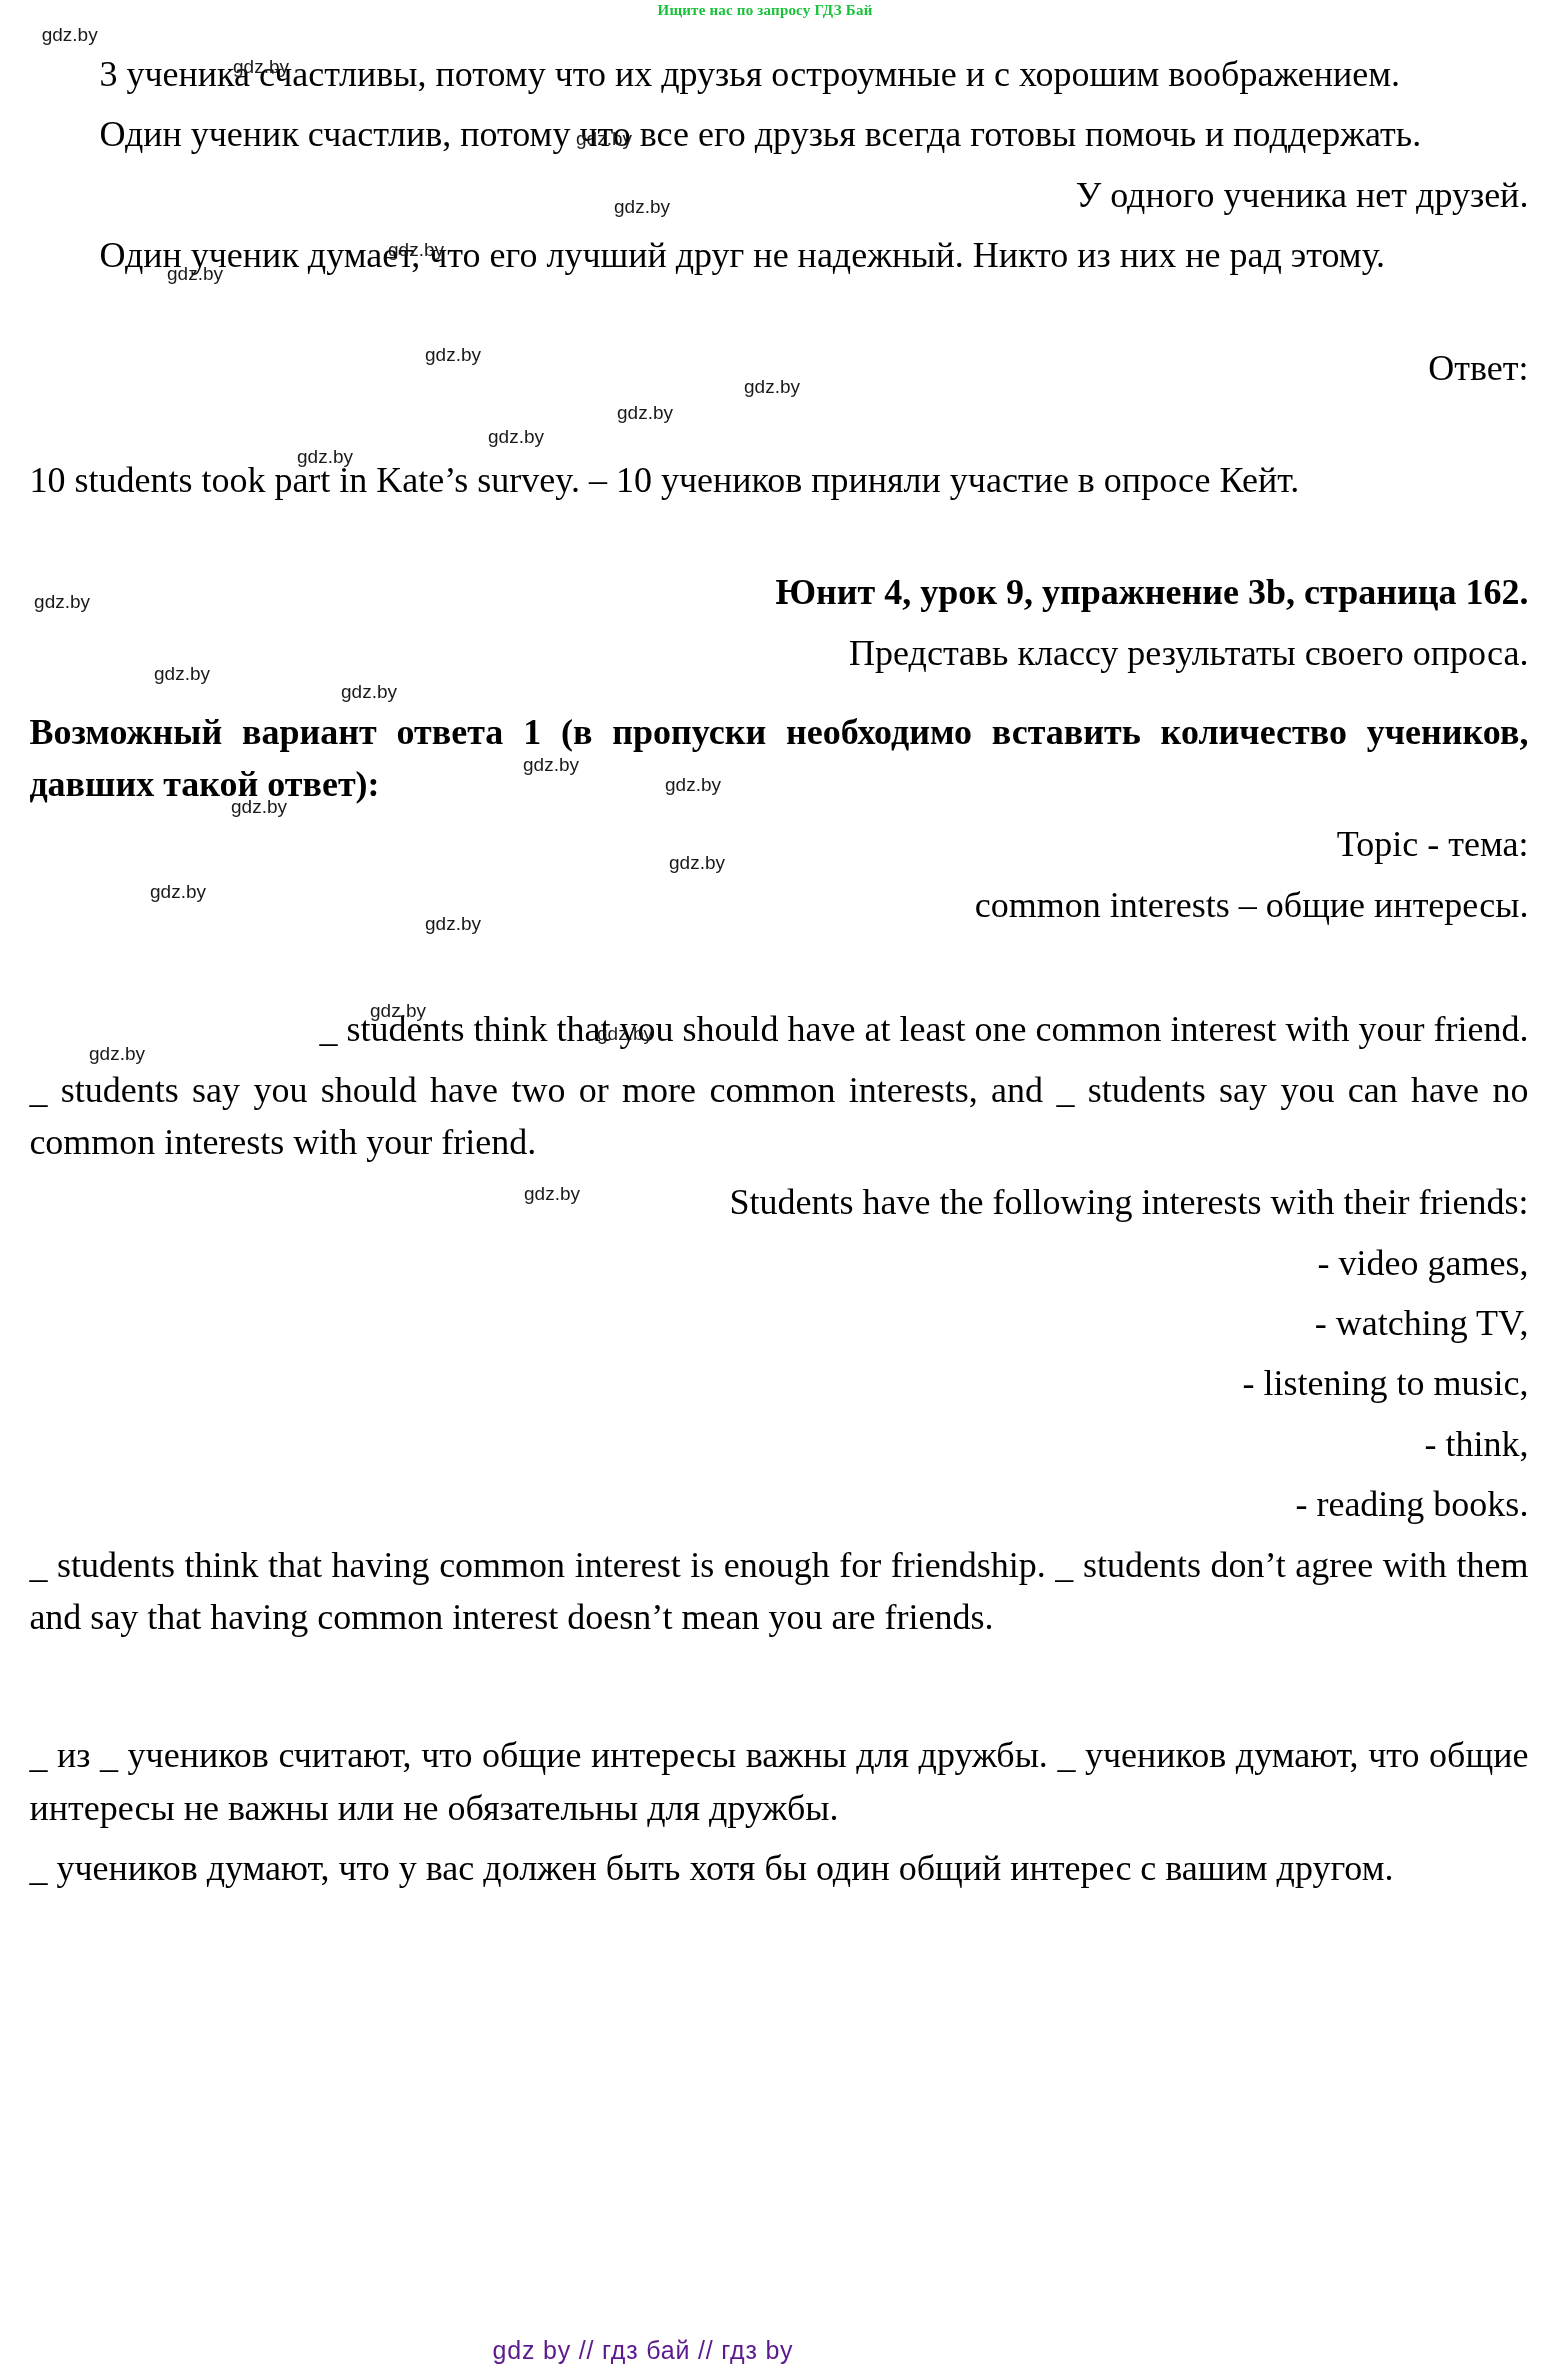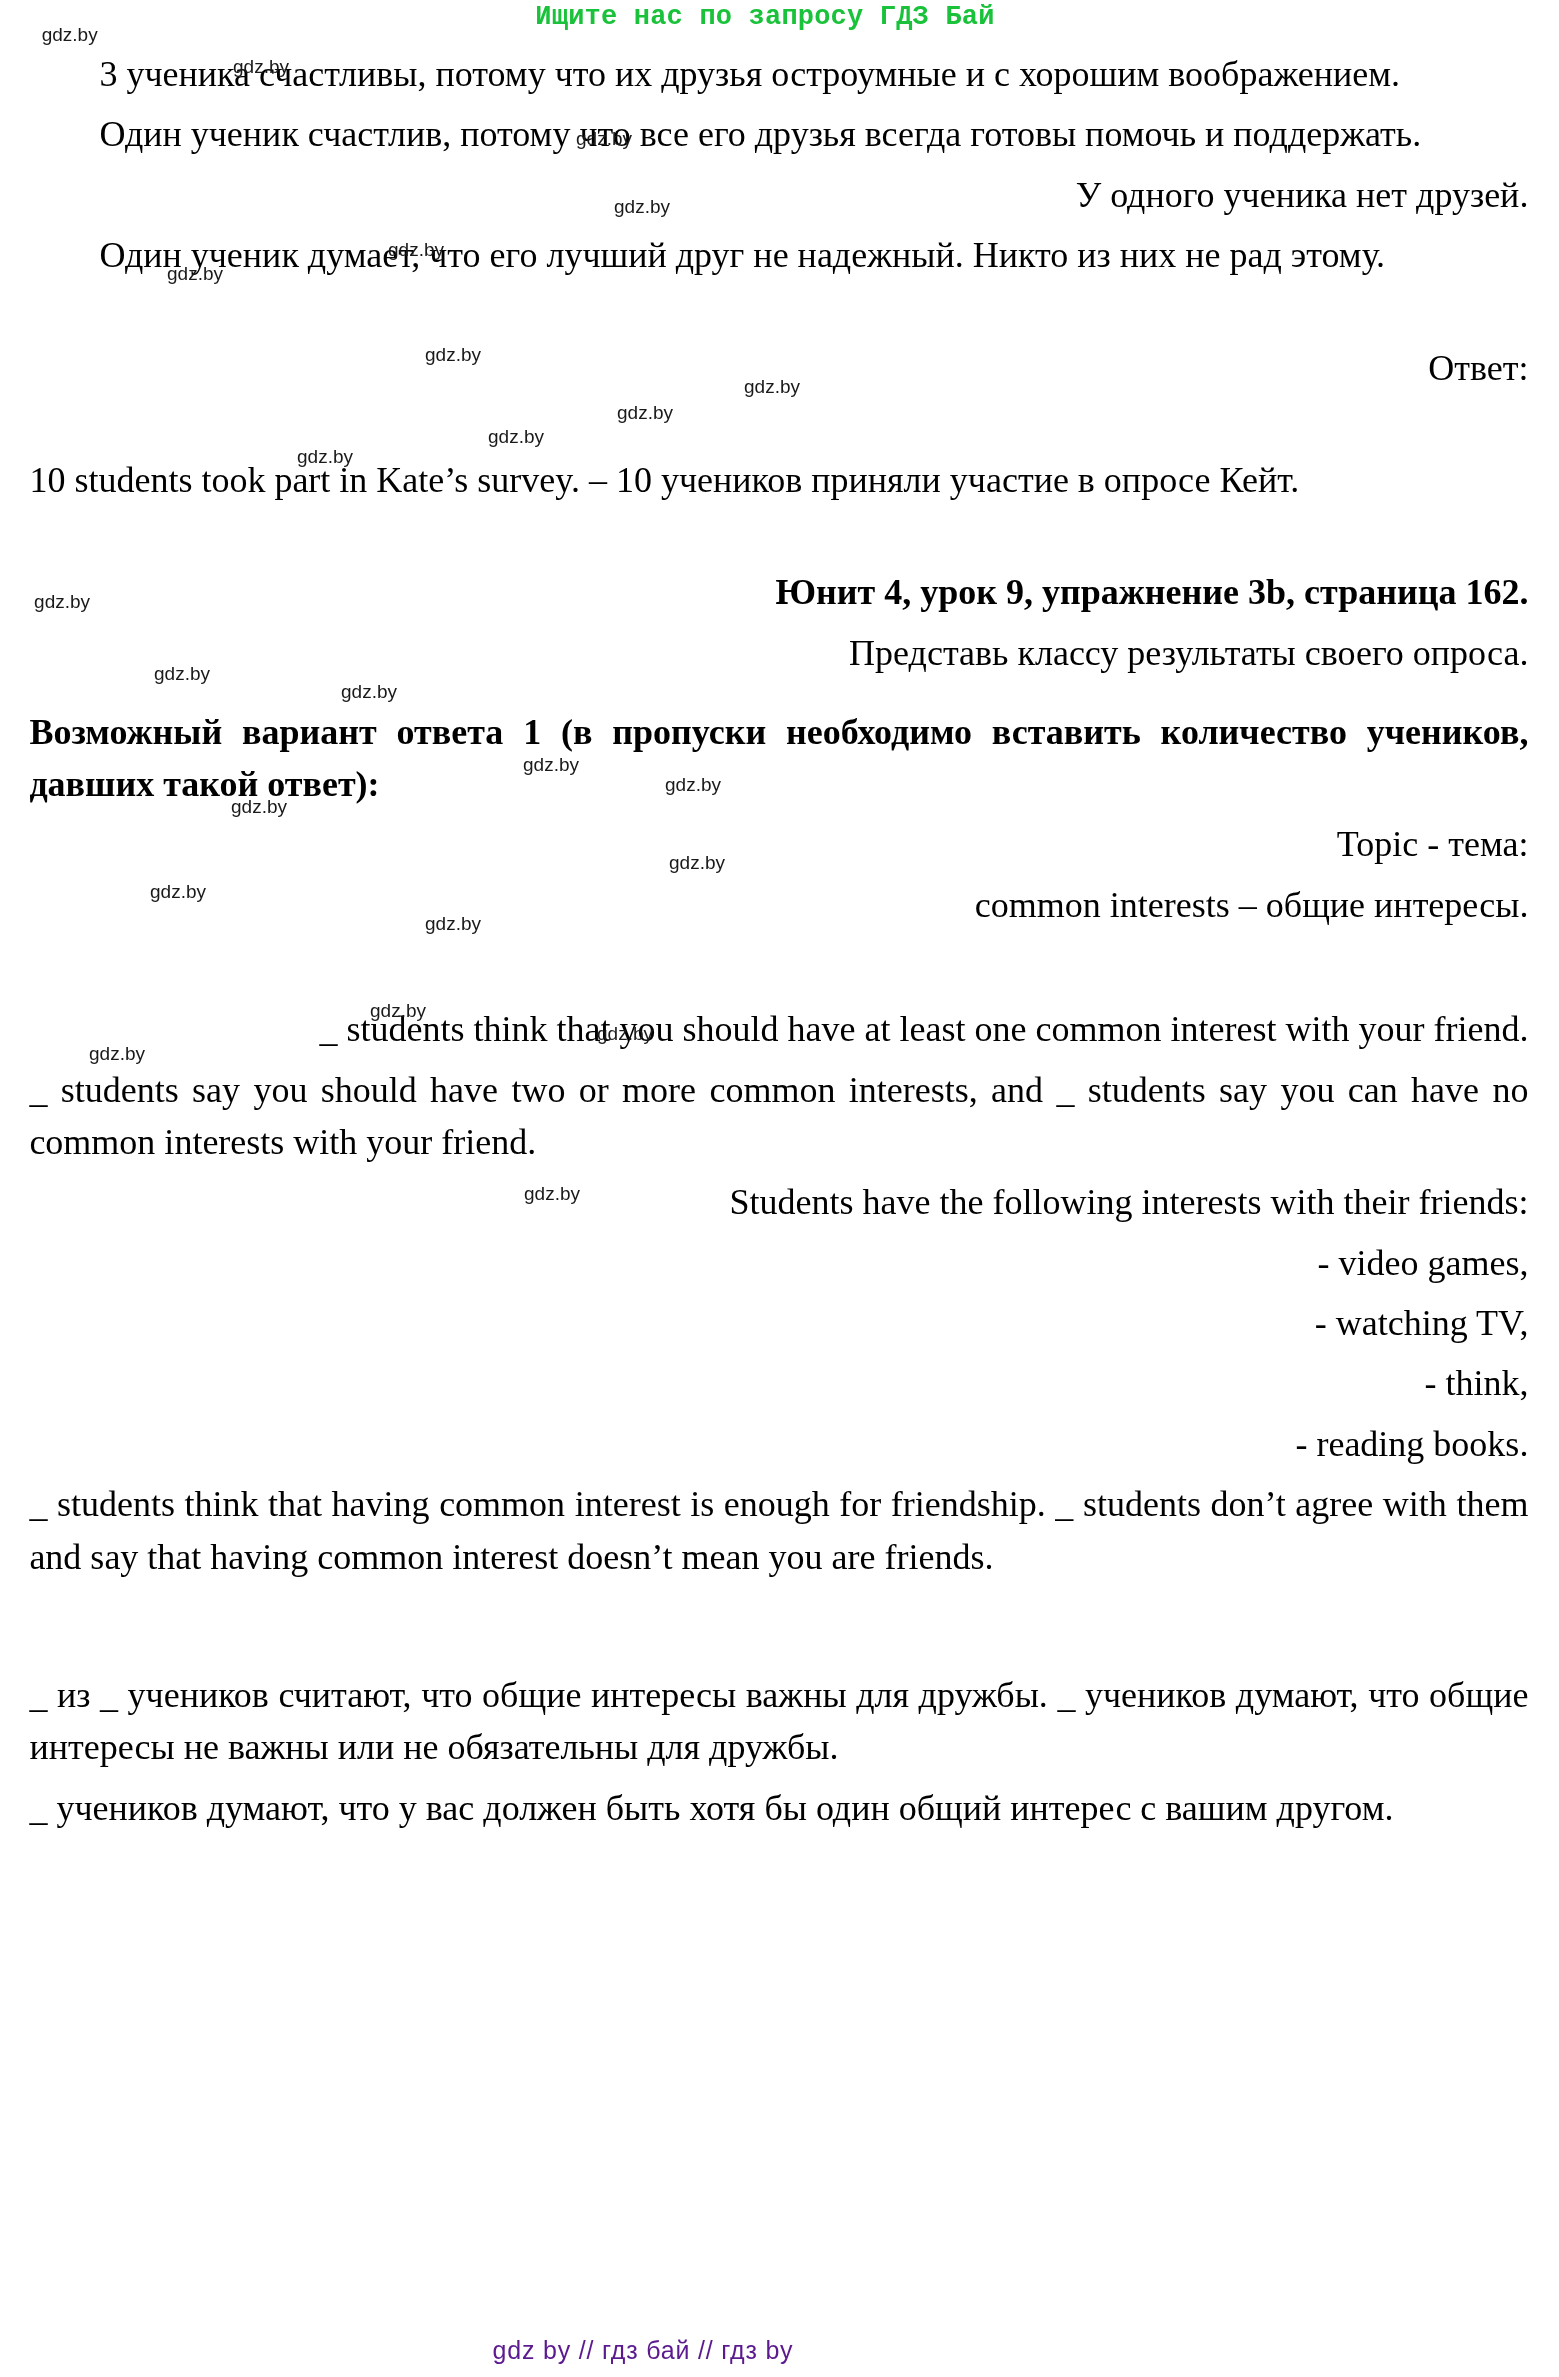--- a/index.html
+++ b/index.html
@@ -17,23 +17,23 @@
     color: #000000;
   }
 
   
   .promo {
     position: absolute;
     top: 1.5px;
     left: 0;
     width: 1530px;
     text-align: center;
-    font-family: Liberation Mono, monospace;
+    font-family: Liberation Serif, serif;
     font-weight: bold;
-    font-size: 27px;
+    font-size: 15px;
     color: #19c23a;
     letter-spacing: 0.2px;
   }
 
   
   .content {
     position: absolute;
     left: 21.4px;
     top: 40px;
     width: 1515px;
@@ -118,20 +118,21 @@
     <p class="para nojust">common interests – общие интересы.</p>
 
     <div class="gap-lg"></div>
 
     <p class="para nojust">_ students think that you should have at least one common interest with your friend.</p>
     <p class="para">_ students say you should have two or more common interests, and _ students say you can have no common interests with your friend.</p>
     <p class="para nojust">Students have the following interests with their friends:</p>
 
     <p class="para nojust">- video games,</p>
     <p class="para nojust">- watching TV,</p>
+    <p class="para nojust">- listening to music,</p>
     <p class="para nojust">- think,</p>
     <p class="para nojust">- reading books.</p>
 
     <p class="para">_ students think that having common interest is enough for friendship. _ students don’t agree with them and say that having common interest doesn’t mean you are friends.</p>
 
     <div class="gap-xl"></div>
 
     <p class="para">_ из _ учеников считают, что общие интересы важны для дружбы. _ учеников думают, что общие интересы не важны или не обязательны для дружбы.</p>
     <p class="para">_ учеников думают, что у вас должен быть хотя бы один общий интерес с вашим другом.</p>
 

